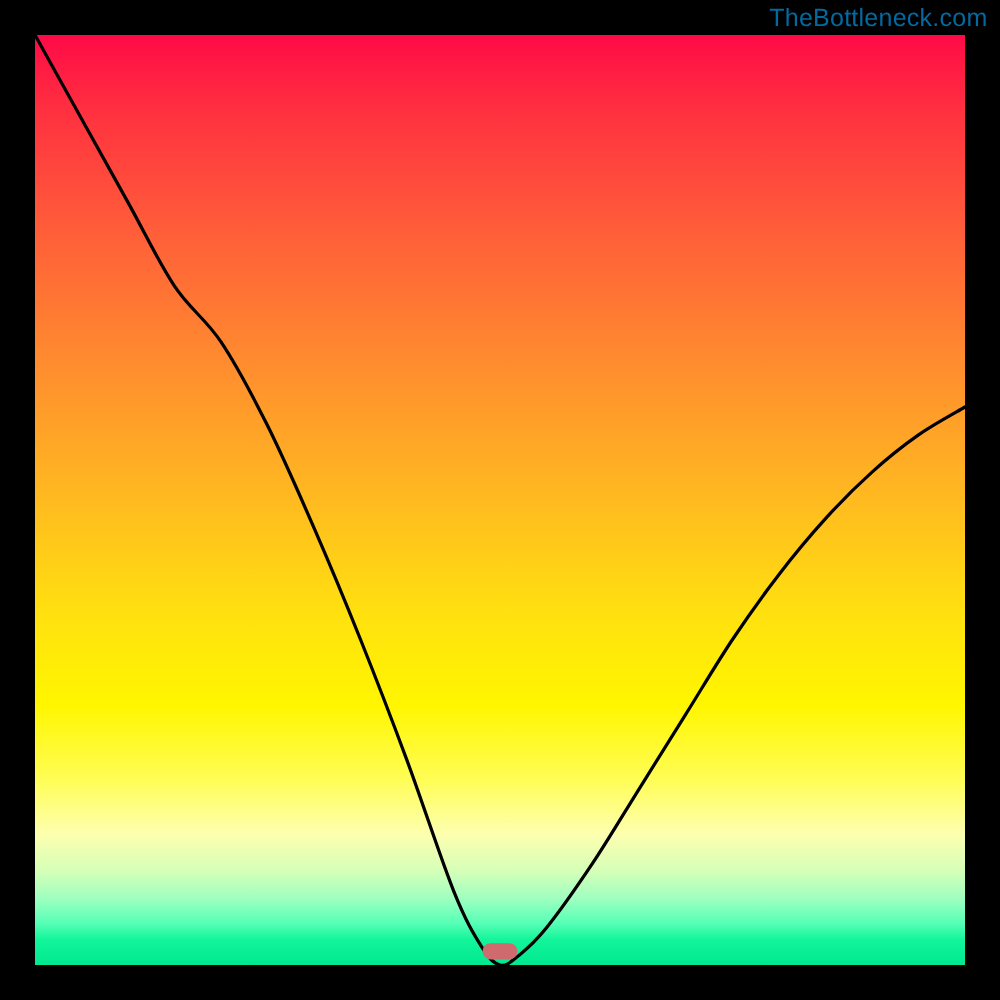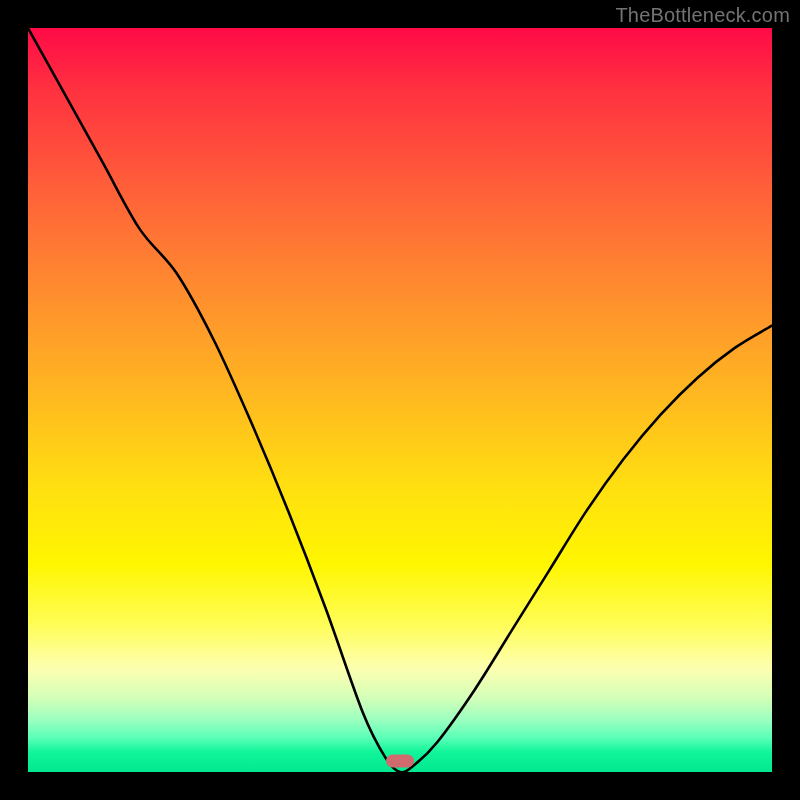--- a/index.html
+++ b/index.html
@@ -37,21 +37,21 @@
       #9bffc0 93%,
       #57ffb6 95.5%,
       #12f59a 97.3%,
       #00e890 100%
     );
   }
   .watermark {
     position: absolute;
     top: 4px;
     right: 10px;
-    color: #737373;
+    color: #0369a1;
     font-size: 20px;
     font-weight: 500;
     letter-spacing: 0.2px;
     user-select: none;
   }
   svg.curve {
     position: absolute;
     left: 0;
     top: 0;
     width: 100%;

